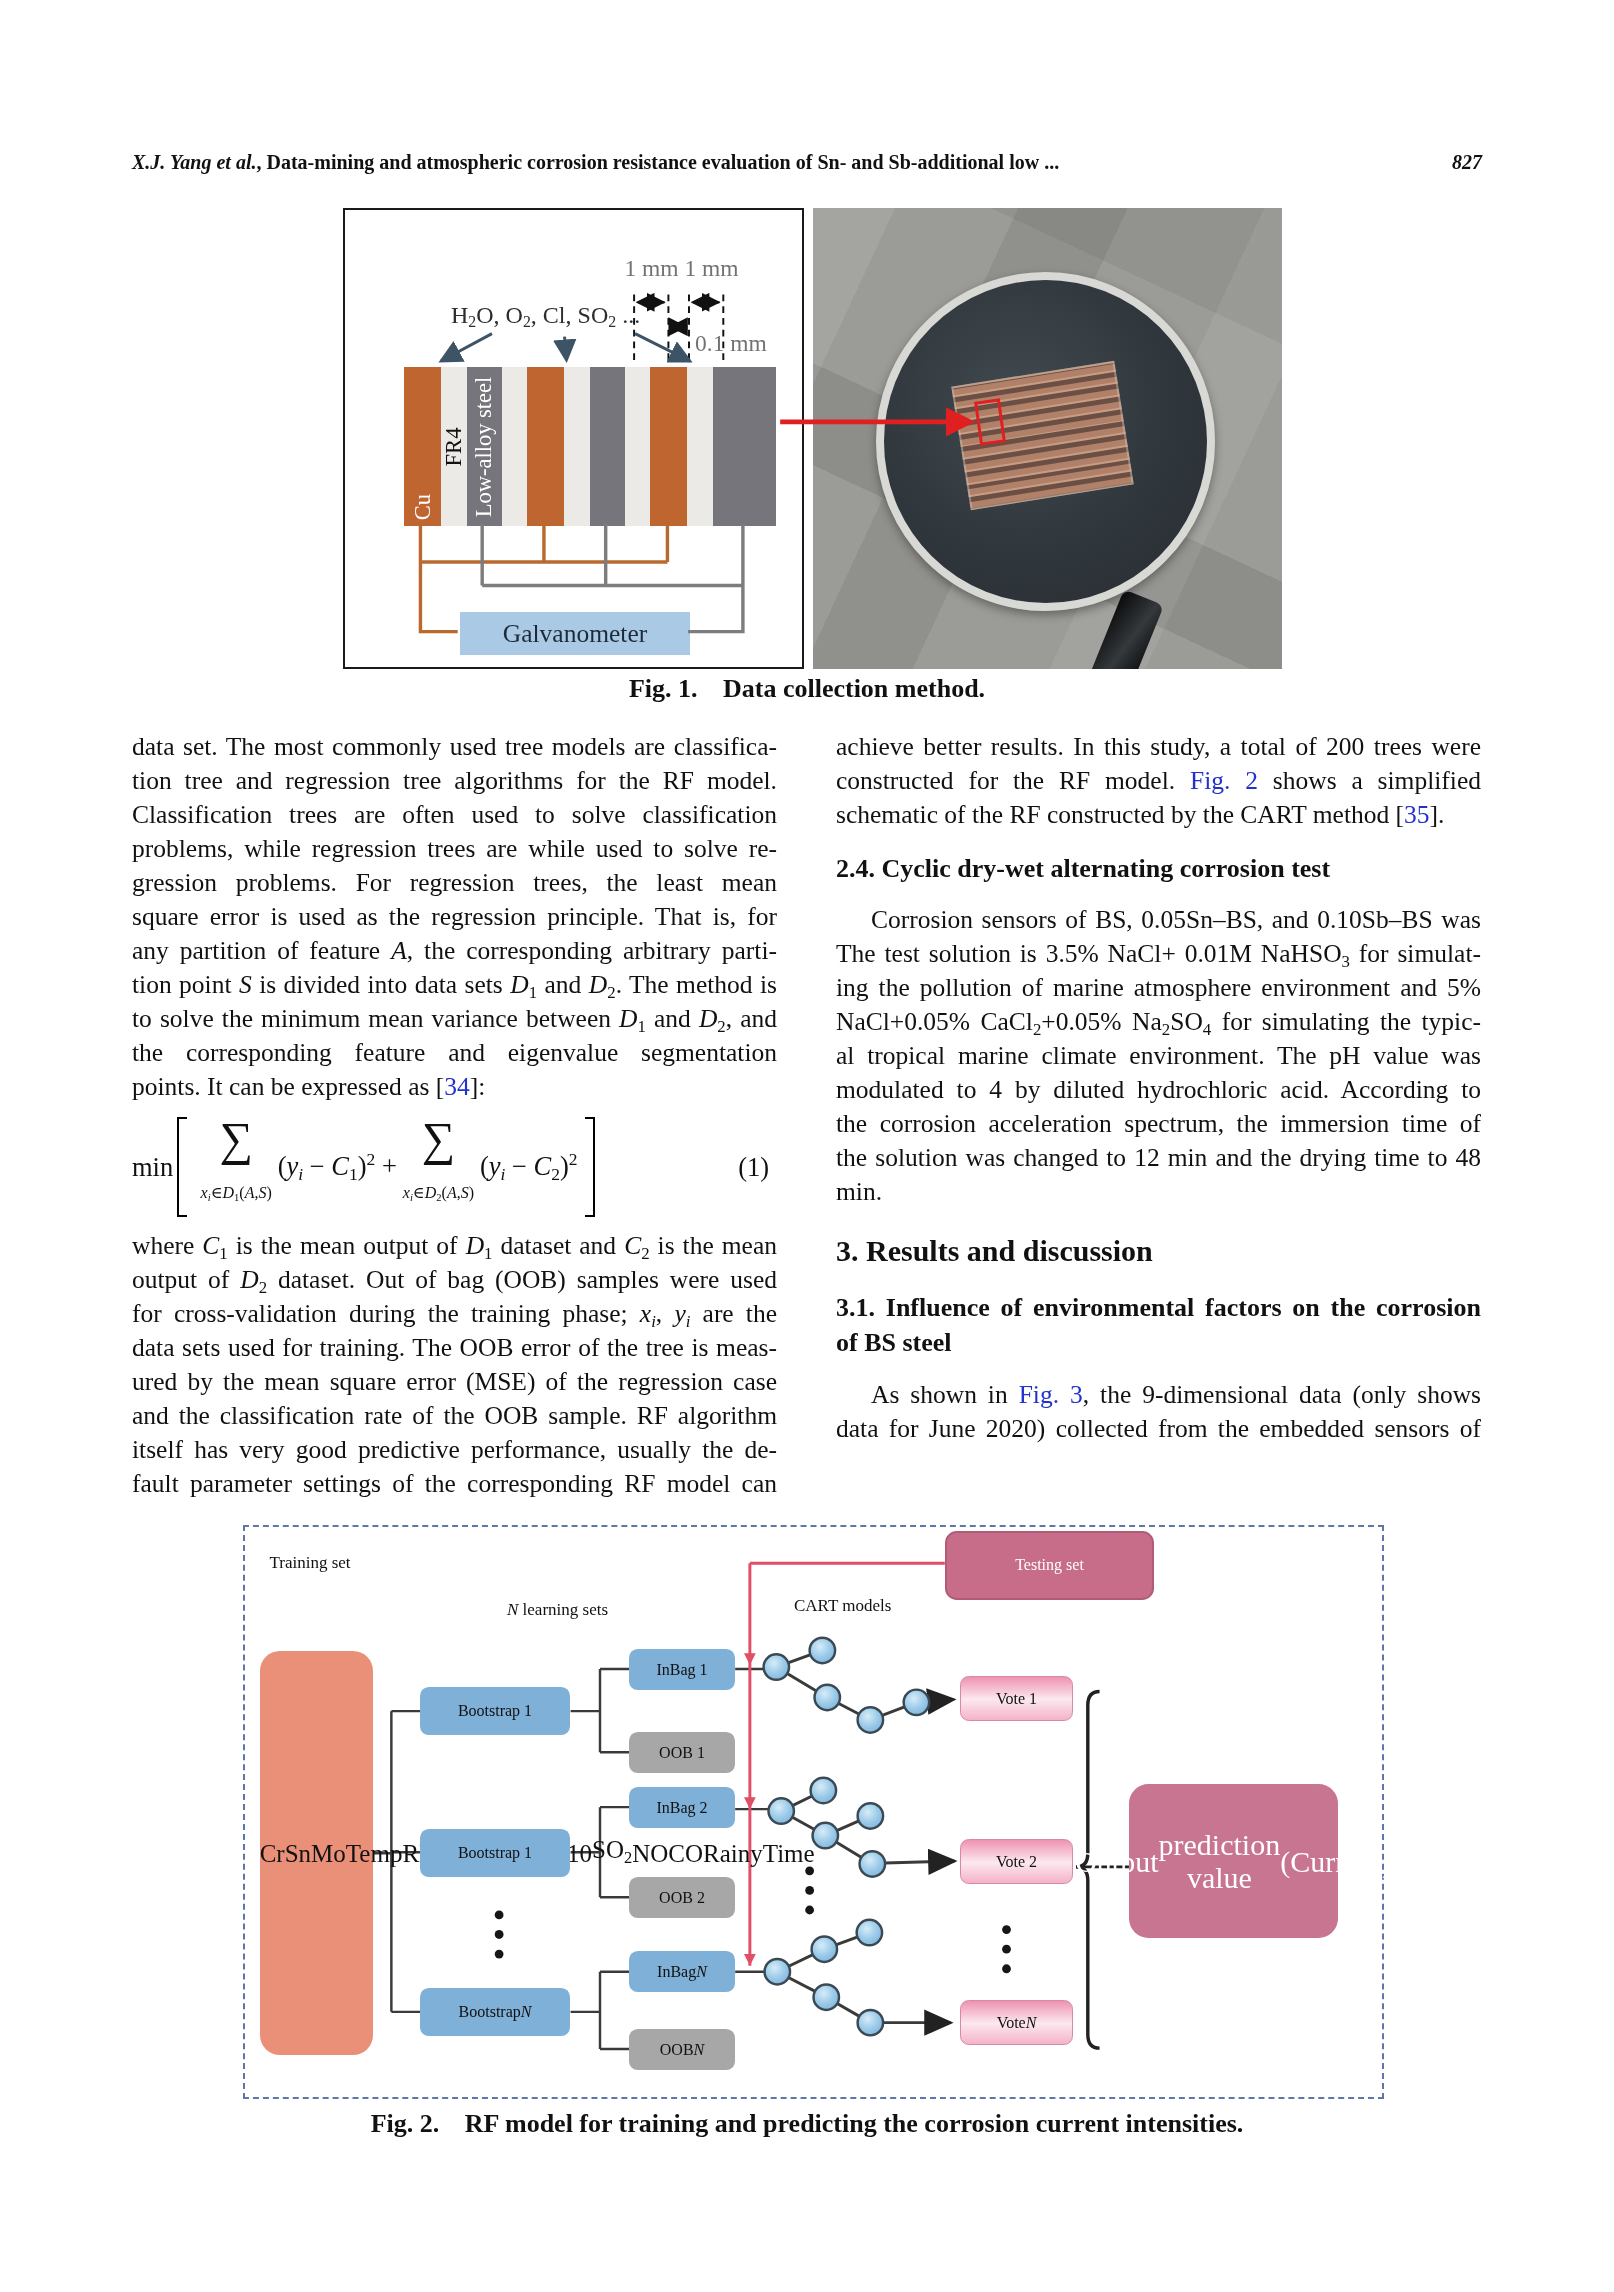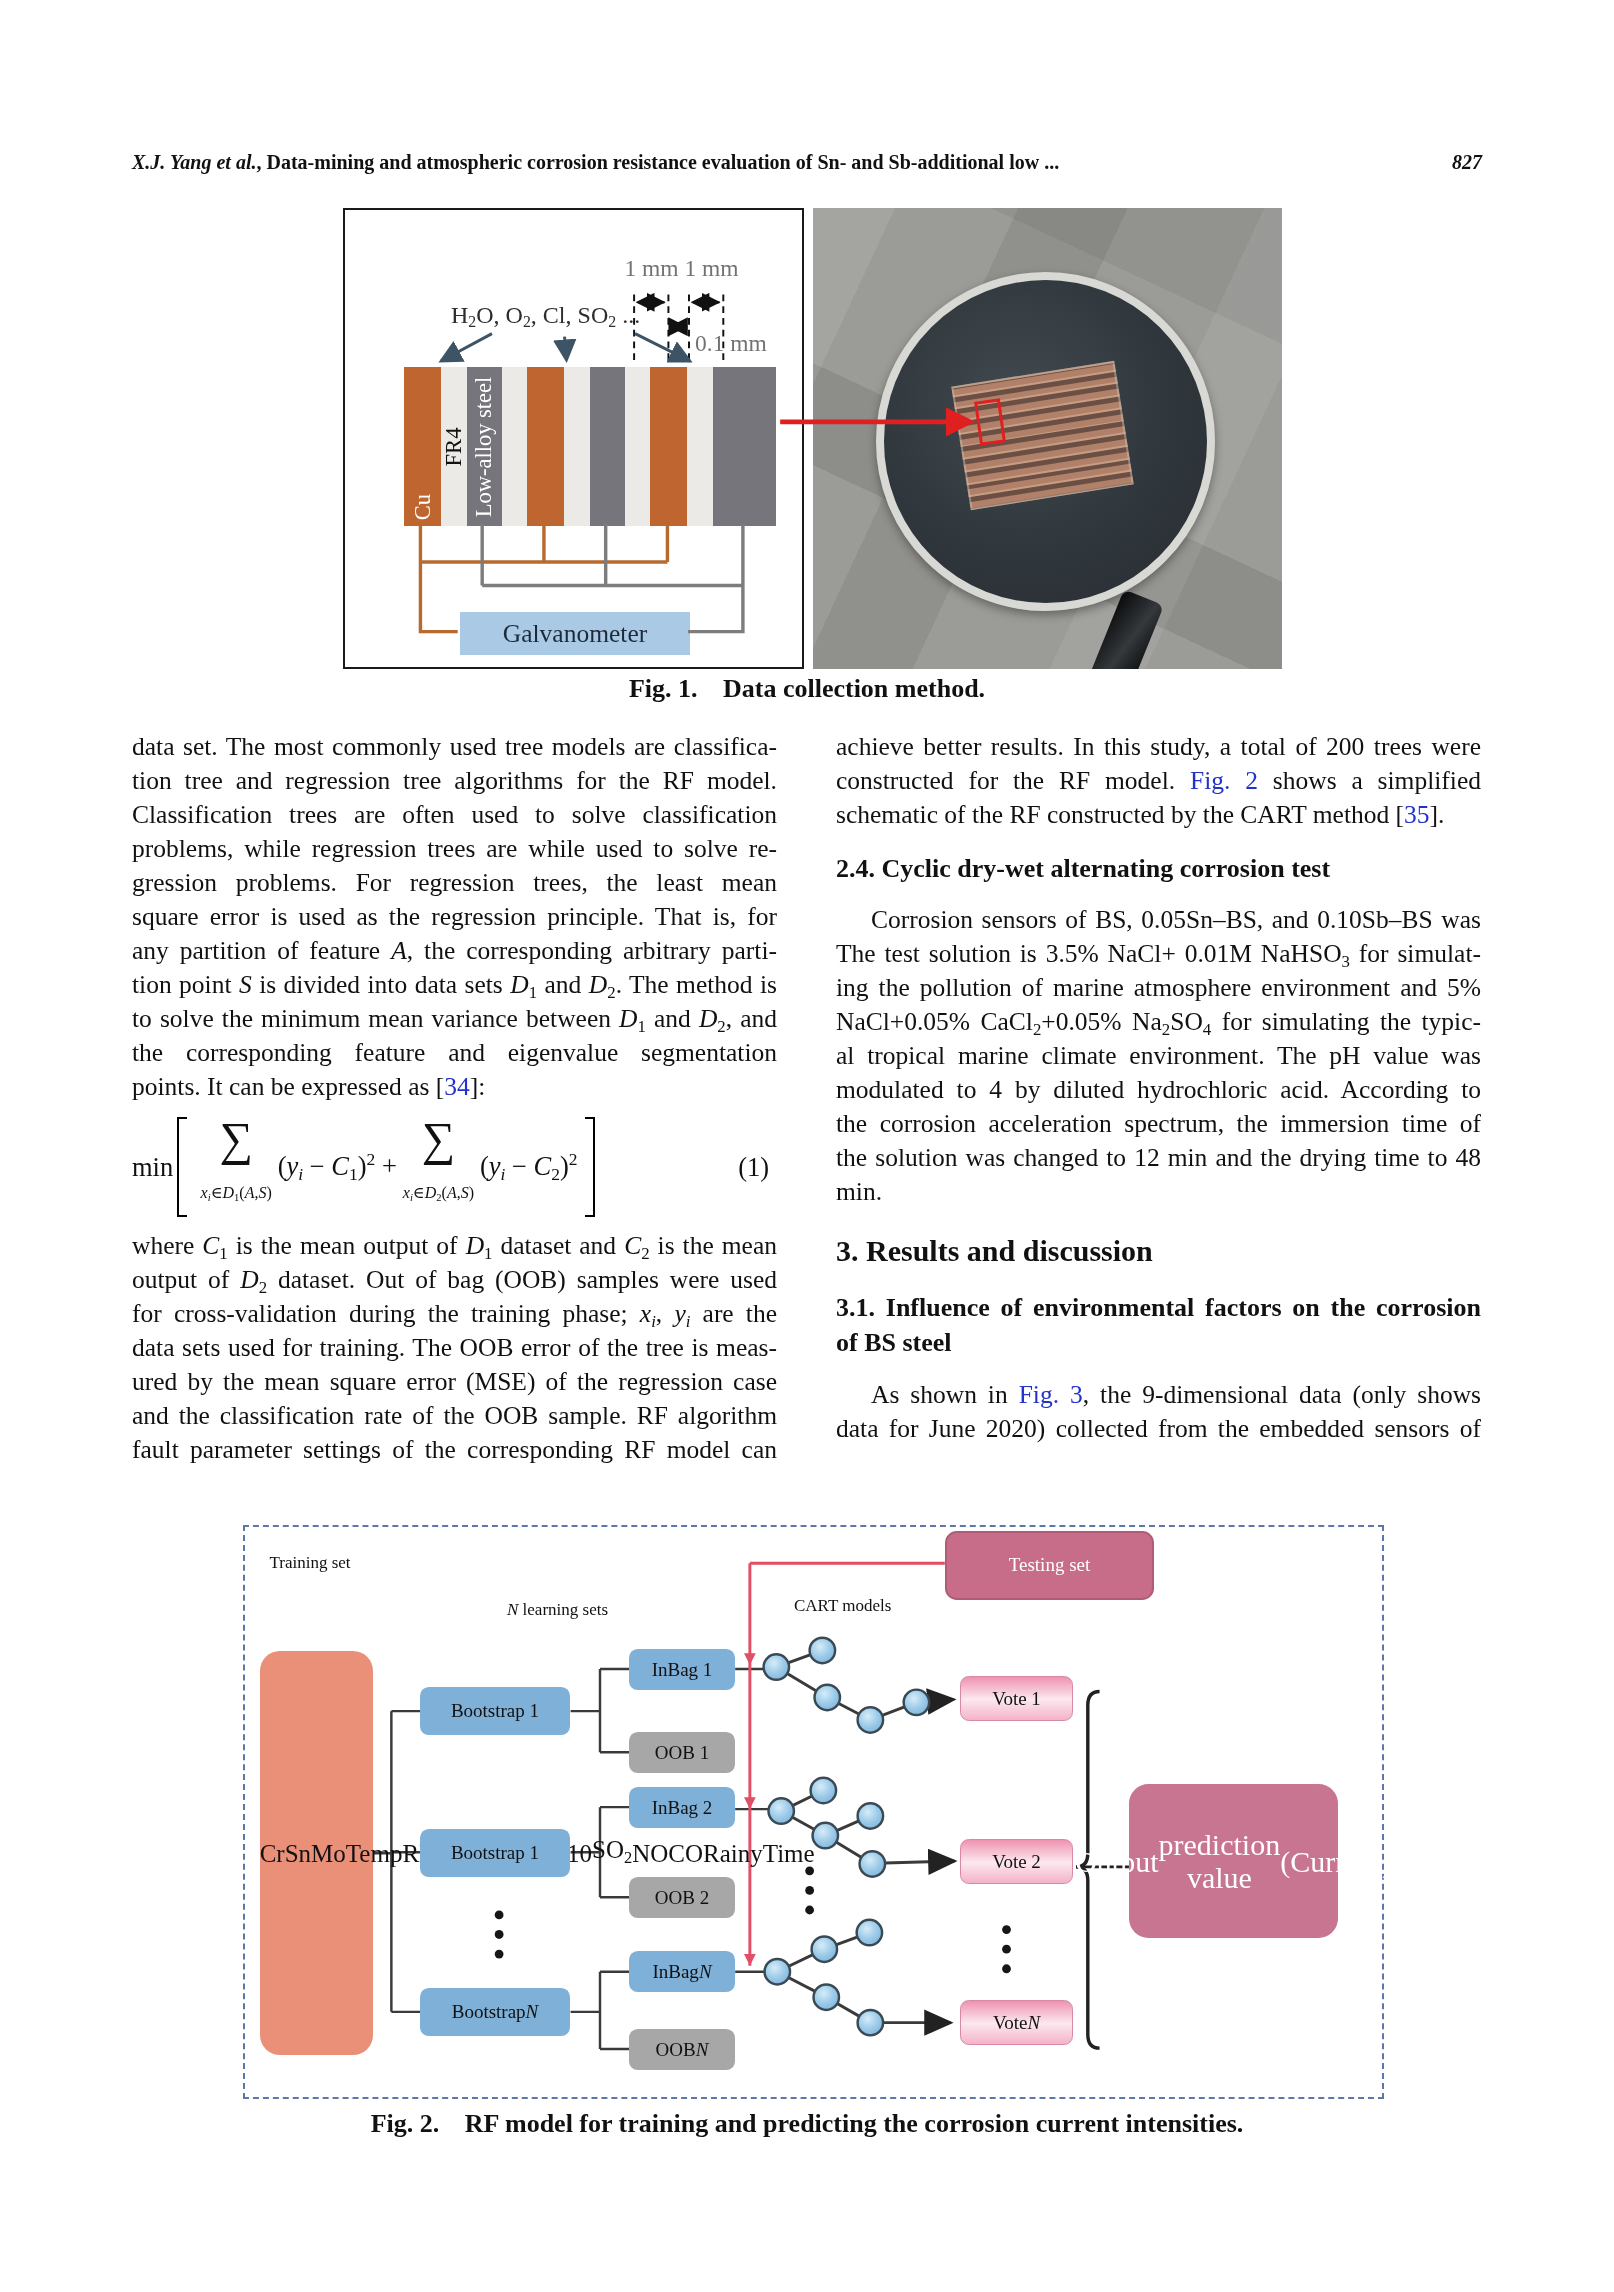--- a/index.html
+++ b/index.html
@@ -74,21 +74,21 @@
   .sumblk{display:flex;flex-direction:column;align-items:center;margin:0 5.9px}
   .sumsym{font-size:47px;line-height:43px}
   .sumsub{font-size:16px;margin-top:15px;white-space:nowrap}
   .eqno{position:absolute;right:7.8px;top:50%;transform:translateY(-50%)}
 
   
   .fig2{position:absolute;left:243px;top:1525px;width:1141px;height:574px;
         border:2.5px dashed #5d78a8;box-sizing:border-box;background:#fff;}
   .f2lab{position:absolute;font-size:17px;color:#111;white-space:nowrap}
   .f2box{position:absolute;display:flex;align-items:center;justify-content:center;
-         font-size:19px;color:#111;text-align:center;box-sizing:border-box;white-space:nowrap}
+         font-size:16px;color:#111;text-align:center;box-sizing:border-box;white-space:nowrap}
   .bxblue{background:#7fb0d8;border-radius:8.8px;}
   .bxgray{background:#a7a7a7;border-radius:8.8px;}
   .bxtest{background:#c76d89;border:2px solid #b05c78;border-radius:11.8px;color:#fff;}
   .bxvote{background:linear-gradient(180deg,#ee93b0 0%,#fce8ef 52%,#f4b3c8 100%);
           border:1px solid #d889a4;border-radius:8.8px;}
   .bxout{background:#c77590;border-radius:19.6px;color:#fff;flex-direction:row;font-size:30px;line-height:33px;white-space:normal}
   .bxfeat{background:#ea9078;border-radius:20px;flex-direction:row;justify-content:space-around;
           font-size:25px;line-height:31px;white-space:normal}
   .f2svg{position:absolute;left:0;top:0;pointer-events:none}
 </style>
@@ -213,20 +213,21 @@
       <span class="brr"></span>
       <span class="eqno">(1)</span>
     </div>
 
     <div class="ln">where <span class="i">C</span><span class="sub">1</span> is the mean output of <span class="i">D</span><span class="sub">1</span> dataset and <span class="i">C</span><span class="sub">2</span> is the mean</div>
     <div class="ln">output of <span class="i">D</span><span class="sub">2</span> dataset. Out of bag (OOB) samples were used</div>
     <div class="ln">for cross-validation during the training phase; <span class="i">x</span><span class="sub i">i</span>, <span class="i">y</span><span class="sub i">i</span> are the</div>
     <div class="ln">data sets used for training. The OOB error of the tree is meas-</div>
     <div class="ln">ured by the mean square error (MSE) of the regression case</div>
     <div class="ln">and the classification rate of the OOB sample. RF algorithm</div>
+    <div class="ln">itself has very good predictive performance, usually the de-</div>
     <div class="ln">fault parameter settings of the corresponding RF model can</div>
   </div>
 
   <div class="col colR">
     <div class="ln">achieve better results. In this study, a total of 200 trees were</div>
     <div class="ln">constructed for the RF model. <span class="lnk">Fig. 2</span> shows a simplified</div>
     <div class="ln end">schematic of the RF constructed by the CART method [<span class="lnk">35</span>].</div>
 
     <div class="h24">2.4. Cyclic dry-wet alternating corrosion test</div>
 

